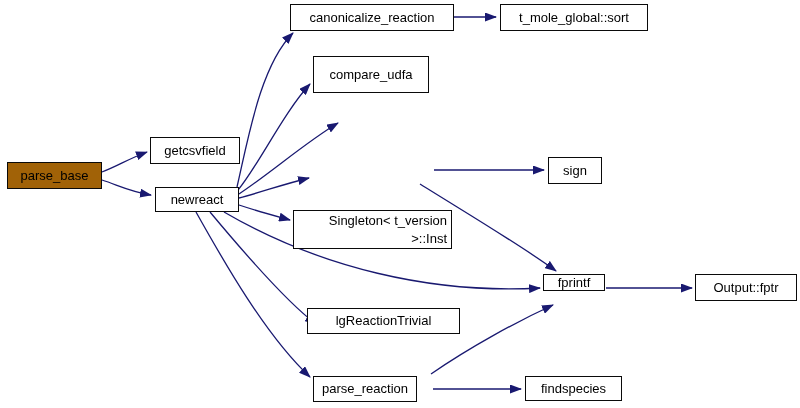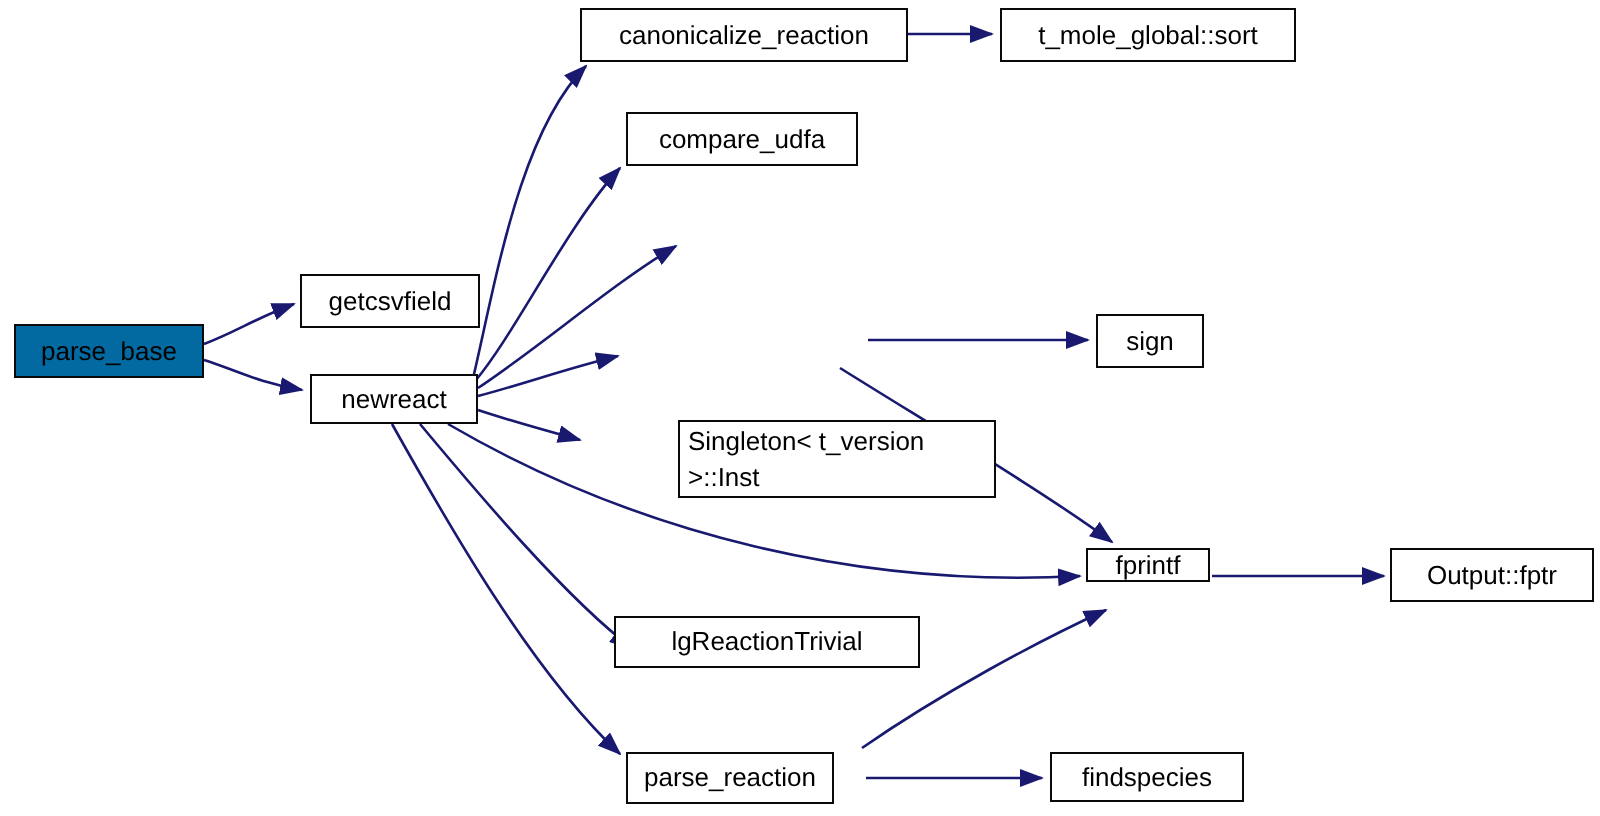--- a/index.html
+++ b/index.html
@@ -16,27 +16,27 @@
     position:absolute;
     box-sizing:border-box;
     background:#ffffff;
     border:1px solid #0a0a0a;
     color:#000;
     font-size:13px;
     line-height:1.35;
     display:flex;
     align-items:center;
     justify-content:center;
-    text-align:left;
+    text-align:right;
     padding:2px 4px;
     white-space:nowrap;
     cursor:pointer;
   }
-  .node.wrap{white-space:normal;margin-left:46px;}
-  .node.highlight{background:#0369a1;}
+  .node.wrap{white-space:normal;}
+  .node.highlight{background:#a16207;}
 </style>
 </head>
 <body>
 
 <div id="canvas">
 
   <svg id="edge-layer" viewBox="0 0 800 408" xmlns="http://www.w3.org/2000/svg">
     <defs>
       <marker id="arrow" viewBox="0 0 12 9" refX="11" refY="4.5" markerWidth="12" markerHeight="9" orient="auto" markerUnits="userSpaceOnUse">
         <path d="M0,0 L12,4.5 L0,9 Z" fill="#191970"></path>
@@ -63,21 +63,21 @@
   <div class="node highlight" style="left:7px;top:162px;width:95px;height:27px">parse_base</div>
 
   <div class="node" style="left:150px;top:137px;width:90px;height:27px">getcsvfield</div>
 
   <div class="node" style="left:155px;top:187px;width:84px;height:25px">newreact</div>
 
   <div class="node" style="left:290px;top:4px;width:164px;height:27px">canonicalize_reaction</div>
 
   <div class="node" style="left:500px;top:4px;width:148px;height:27px">t_mole_global::sort</div>
 
-  <div class="node" style="left:313px;top:56px;width:116px;height:27px">compare_udfa</div>
+  <div class="node" style="left:313px;top:56px;width:116px;height:37px">compare_udfa</div>
 
 
 
   <div class="node" style="left:548px;top:157px;width:54px;height:27px">sign</div>
 
   <div class="node wrap" style="left:293px;top:210px;width:159px;height:39px">Singleton&lt; t_version &gt;::Inst</div>
 
   <div class="node" style="left:543px;top:274px;width:62px;height:17px">fprintf</div>
 
   <div class="node" style="left:695px;top:274px;width:102px;height:27px">Output::fptr</div>

